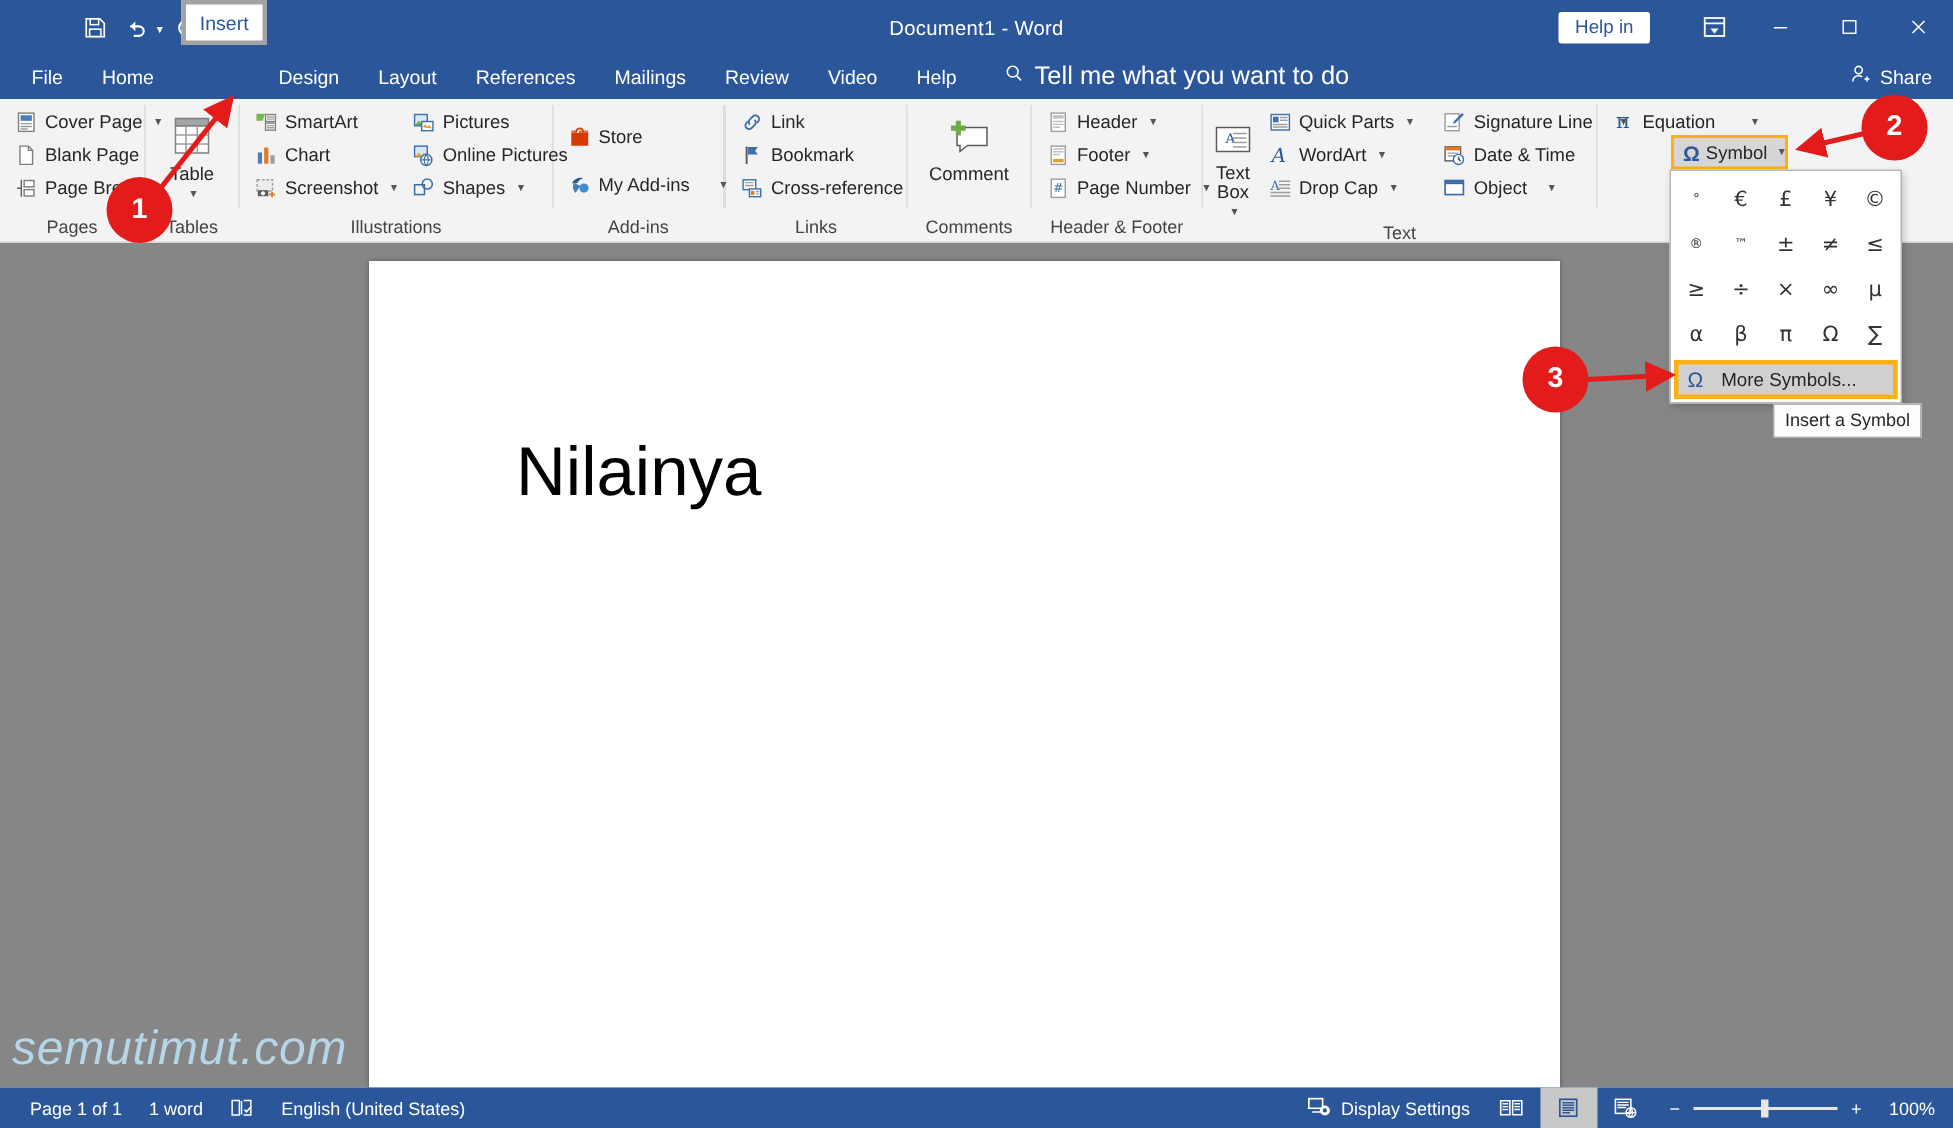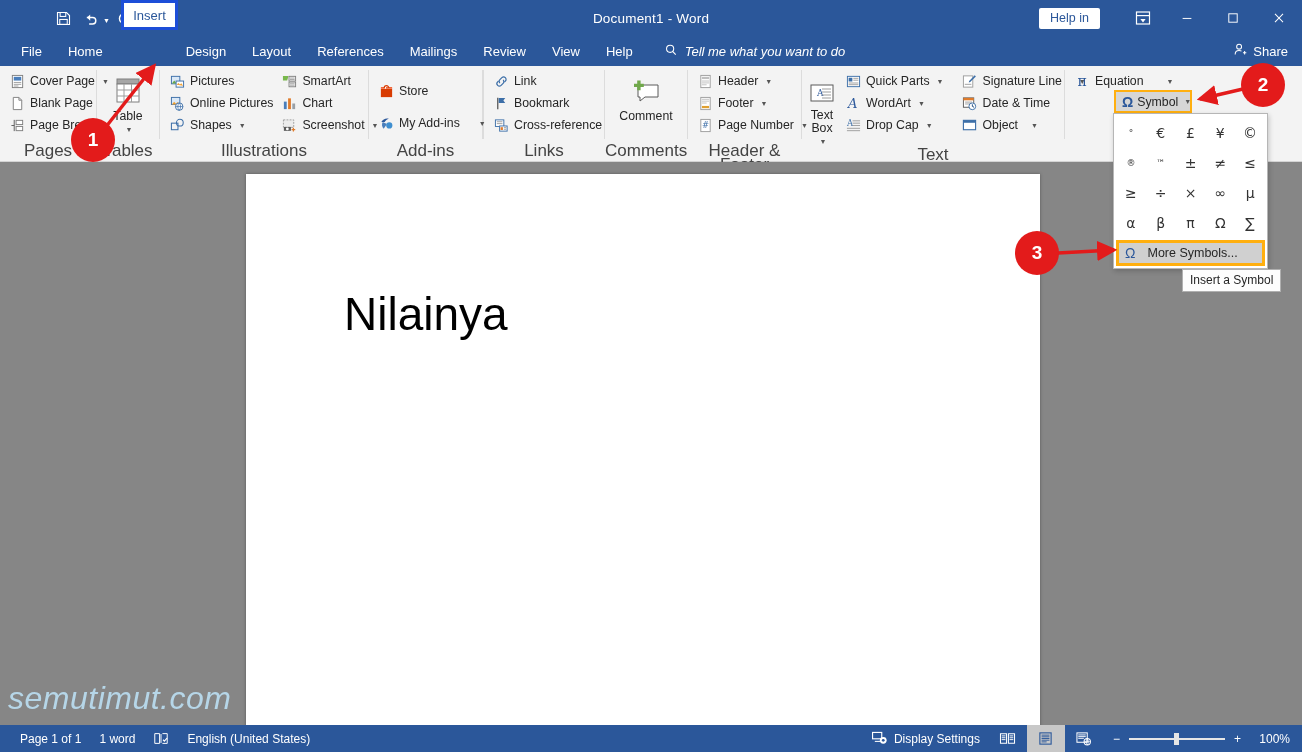--- a/index.html
+++ b/index.html
@@ -38,44 +38,43 @@
   .tabrow {
     height: 30px; background: #2b579a; display: flex; align-items: stretch;
     position: relative; padding-left: 8px;
   }
   .tab {
     color: #fff; font-size: 13px; display: flex; align-items: center;
     padding: 0 13px; position: relative;
   }
   .tab-hl {
     position: absolute; left: 121px; top: 0px; width: 57px; height: 30px;
-    border: 3px solid #1d4ed8; background: #fff; z-index: 3;
+    border: 3px solid #a3a3a3; background: #fff; z-index: 3;
     display:flex; align-items:center; justify-content:center;
     color:#2b579a; font-size:13px;
   }
   .tellme {
-    display:flex; align-items:center; gap:7px; color:#fff; font-size:13px;
+    display:flex; align-items:center; gap:7px; color:#fff; font-size:17px;
     margin-left: 18px;
-    font-style: italic;
   }
   .share {
     margin-left:auto; color:#fff; font-size:13px; display:flex; align-items:center;
     gap:5px; padding-right: 14px;
   }
 
   
   .ribbon {
     height: 96px; background: #f3f3f3; border-bottom: 1px solid #d4d4d4;
     display: flex; position: relative;
   }
   .group { position: relative; display: flex; flex-direction: column; height: 96px; }
   .group-sep { width:1px; background:#dcdcdc; margin: 4px 0 22px; }
   .group-items { flex: 1; display: flex; align-items: flex-start; padding: 4px 5px 0; }
   .group-label {
-    font-size: 17px; color: #444; text-align: center; height: 18px; line-height: 14px;
+    font-size: 12px; color: #444; text-align: center; height: 18px; line-height: 14px;
   }
   .col { display: flex; flex-direction: column; }
   .sm {
     display: flex; align-items: center; gap: 5px; height: 22px; padding: 0 4px;
     font-size: 12.3px; color: #262626; white-space: nowrap;
   }
   .sm .ic { width: 16px; height: 16px; display:flex; align-items:center; justify-content:center; flex:none;}
   .caret { font-size: 7px; color: #555; margin-left: 2px; }
   .big {
     display:flex; flex-direction:column; align-items:center; justify-content:flex-start;
@@ -221,21 +220,21 @@
 
 <div class="tabrow">
   <div class="tab">File</div>
   <div class="tab">Home</div>
   <div class="tab" style="width:57px;"></div>
   <div class="tab">Design</div>
   <div class="tab">Layout</div>
   <div class="tab">References</div>
   <div class="tab">Mailings</div>
   <div class="tab">Review</div>
-  <div class="tab">View</div>
+  <div class="tab">Video</div>
   <div class="tab">Help</div>
   <div class="tellme">
     <span>
       <svg width="14" height="14" viewBox="0 0 16 16">
           <circle cx="7" cy="6.6" r="4.1" fill="none" stroke="#fff" stroke-width="1.2"></circle>
           <path stroke="#fff" stroke-width="1.3" d="M10.1 9.9l3.3 3.4"></path>
         </svg>
     </span>
     <span>Tell me what you want to do</span>
   </div>
@@ -311,20 +310,55 @@
     <div class="group-label">Tables</div>
   </div>
   <div class="group-sep"></div>
 
   <div class="group" style="width:208px;">
     <div class="group-items">
       <div class="col">
         <div class="sm">
           <span class="ic">
               <svg width="15" height="15" viewBox="0 0 16 16">
+                <path fill="#79b84c" d="M1 2h6l-1.5 5H1z"></path>
+                <rect x="7.5" y="2.5" width="7" height="5" fill="#fff" stroke="#7f7f7f"></rect>
+                <rect x="7.5" y="8.6" width="7" height="5" fill="#fff" stroke="#7f7f7f"></rect>
+                <path stroke="#9d9d9d" d="M8.5 4.3h5M8.5 5.8h5M8.5 10.4h5M8.5 11.9h5"></path>
+              </svg>
+            </span>
+          <span>SmartArt</span>
+        </div>
+        <div class="sm">
+          <span class="ic">
+              <svg width="15" height="15" viewBox="0 0 16 16">
+                <rect x="2" y="6" width="3" height="8" fill="#4a7ebb"></rect>
+                <rect x="6.5" y="2.5" width="3" height="11.5" fill="#e07b2a"></rect>
+                <rect x="11" y="8" width="3" height="6" fill="#9aa0a6"></rect>
+              </svg>
+            </span>
+          <span>Chart</span>
+        </div>
+        <div class="sm">
+          <span class="ic">
+              <svg width="15" height="15" viewBox="0 0 16 16">
+                <rect x="1.5" y="2" width="11" height="8" fill="#ececec" stroke="#9d9d9d" stroke-dasharray="2 1.3"></rect>
+                <path fill="#5b5b5b" d="M2 9.5h7.5v4.2H2z"></path>
+                <circle cx="5.7" cy="11.6" r="1.5" fill="#fff"></circle>
+                <path fill="#e07b2a" d="M11.5 10.5h1.3v1.3h1.3v1.3h-1.3v1.3h-1.3v-1.3h-1.3v-1.3h1.3z"></path>
+              </svg>
+            </span>
+          <span>Screenshot</span>
+          <span class="caret">▼</span>
+        </div>
+      </div>
+      <div class="col">
+        <div class="sm">
+          <span class="ic">
+              <svg width="15" height="15" viewBox="0 0 16 16">
                 <rect x="1.5" y="2.5" width="9" height="8" fill="#dbe9f7" stroke="#3d6fa8"></rect>
                 <path fill="#6aaa4a" d="M2 10l2.5-3 2 2.2 1.6-1.8 2.4 2.6z"></path>
                 <rect x="6.5" y="7.5" width="8" height="6.5" fill="#fff" stroke="#3d6fa8"></rect>
                 <path fill="#f0a030" d="M7 11.5l2-2 1.6 1.7 1.4-1.3 2 2.6z"></path>
               </svg>
             </span>
           <span>Pictures</span>
         </div>
         <div class="sm">
           <span class="ic">
@@ -338,55 +372,20 @@
           <span>Online Pictures</span>
         </div>
         <div class="sm">
           <span class="ic">
               <svg width="15" height="15" viewBox="0 0 16 16">
                 <rect x="1.5" y="5.5" width="7" height="7" fill="none" stroke="#3d6fa8" stroke-width="1.1"></rect>
                 <circle cx="10.5" cy="5" r="3.6" fill="none" stroke="#3d6fa8" stroke-width="1.1"></circle>
               </svg>
             </span>
           <span>Shapes</span>
-          <span class="caret">▼</span>
-        </div>
-      </div>
-      <div class="col">
-        <div class="sm">
-          <span class="ic">
-              <svg width="15" height="15" viewBox="0 0 16 16">
-                <path fill="#79b84c" d="M1 2h6l-1.5 5H1z"></path>
-                <rect x="7.5" y="2.5" width="7" height="5" fill="#fff" stroke="#7f7f7f"></rect>
-                <rect x="7.5" y="8.6" width="7" height="5" fill="#fff" stroke="#7f7f7f"></rect>
-                <path stroke="#9d9d9d" d="M8.5 4.3h5M8.5 5.8h5M8.5 10.4h5M8.5 11.9h5"></path>
-              </svg>
-            </span>
-          <span>SmartArt</span>
-        </div>
-        <div class="sm">
-          <span class="ic">
-              <svg width="15" height="15" viewBox="0 0 16 16">
-                <rect x="2" y="6" width="3" height="8" fill="#4a7ebb"></rect>
-                <rect x="6.5" y="2.5" width="3" height="11.5" fill="#e07b2a"></rect>
-                <rect x="11" y="8" width="3" height="6" fill="#9aa0a6"></rect>
-              </svg>
-            </span>
-          <span>Chart</span>
-        </div>
-        <div class="sm">
-          <span class="ic">
-              <svg width="15" height="15" viewBox="0 0 16 16">
-                <rect x="1.5" y="2" width="11" height="8" fill="#ececec" stroke="#9d9d9d" stroke-dasharray="2 1.3"></rect>
-                <path fill="#5b5b5b" d="M2 9.5h7.5v4.2H2z"></path>
-                <circle cx="5.7" cy="11.6" r="1.5" fill="#fff"></circle>
-                <path fill="#e07b2a" d="M11.5 10.5h1.3v1.3h1.3v1.3h-1.3v1.3h-1.3v-1.3h-1.3v-1.3h1.3z"></path>
-              </svg>
-            </span>
-          <span>Screenshot</span>
           <span class="caret">▼</span>
         </div>
       </div>
     </div>
     <div class="group-label">Illustrations</div>
   </div>
   <div class="group-sep"></div>
 
   <div class="group" style="width:113px;">
     <div class="group-items" style="padding-top:14px;">

